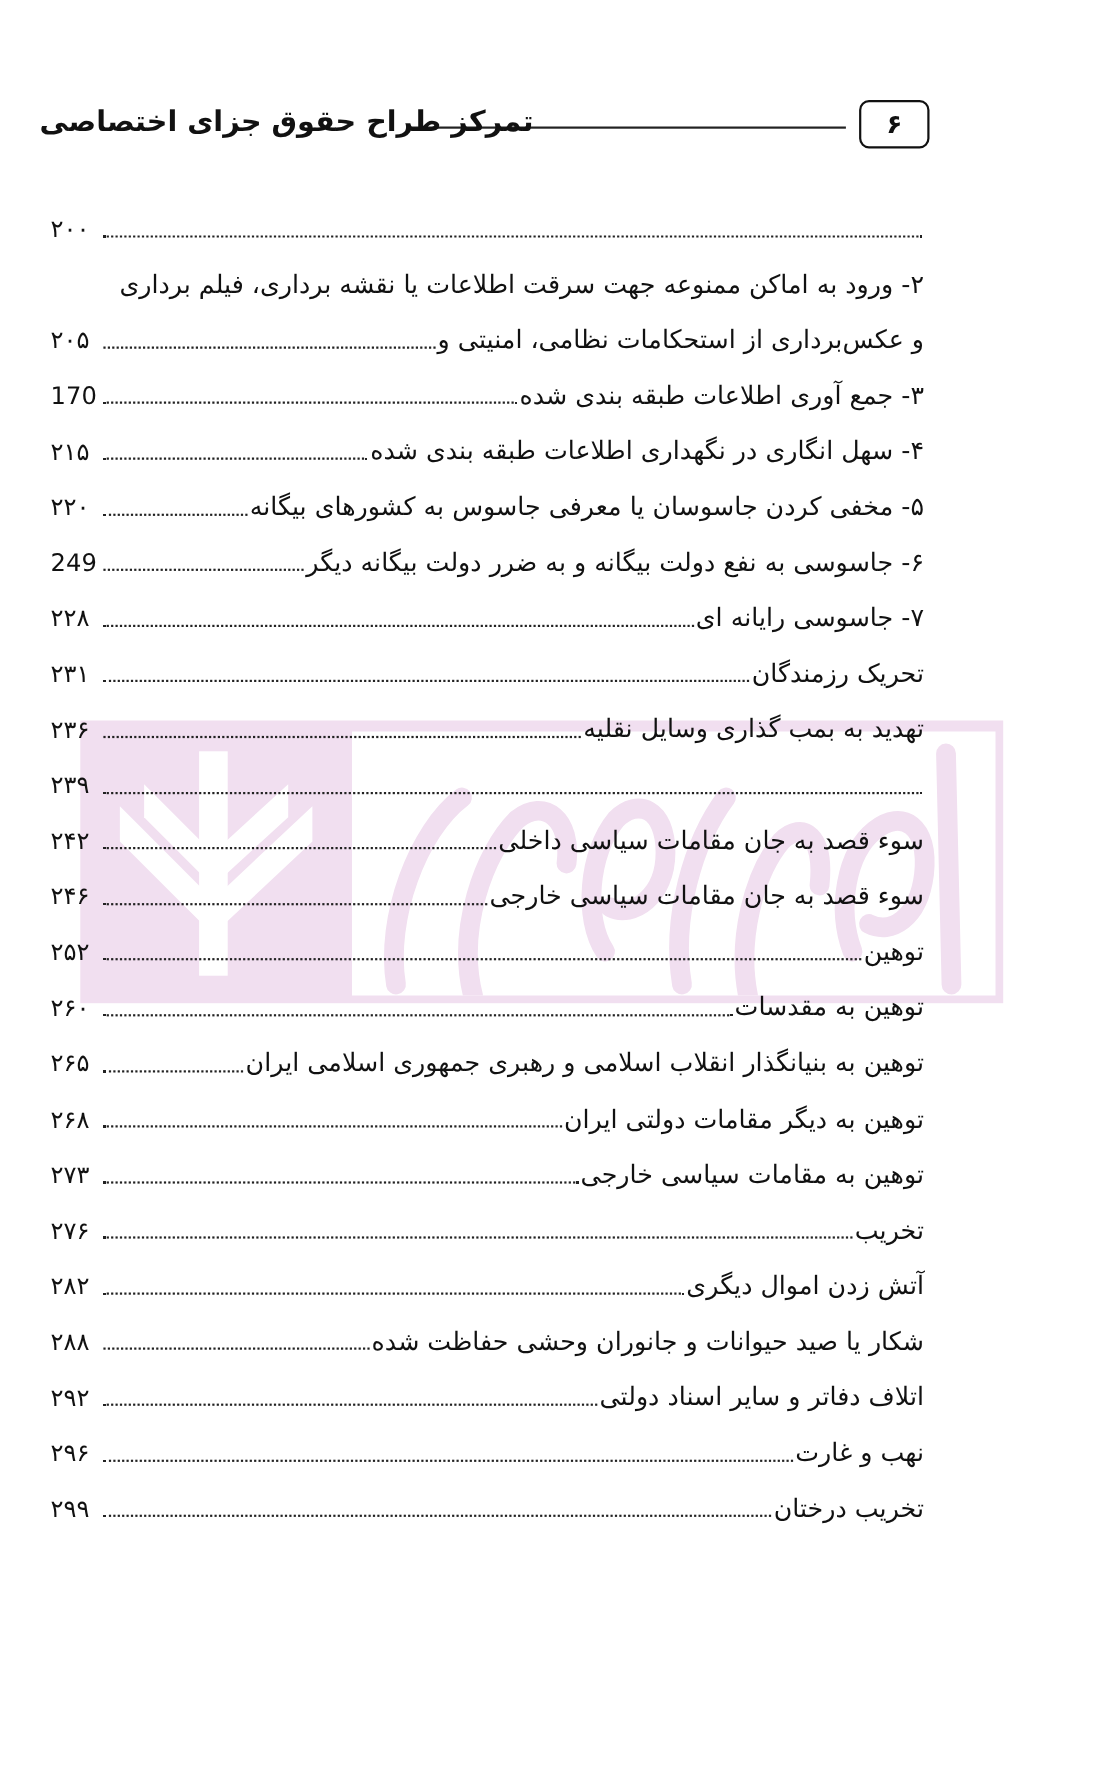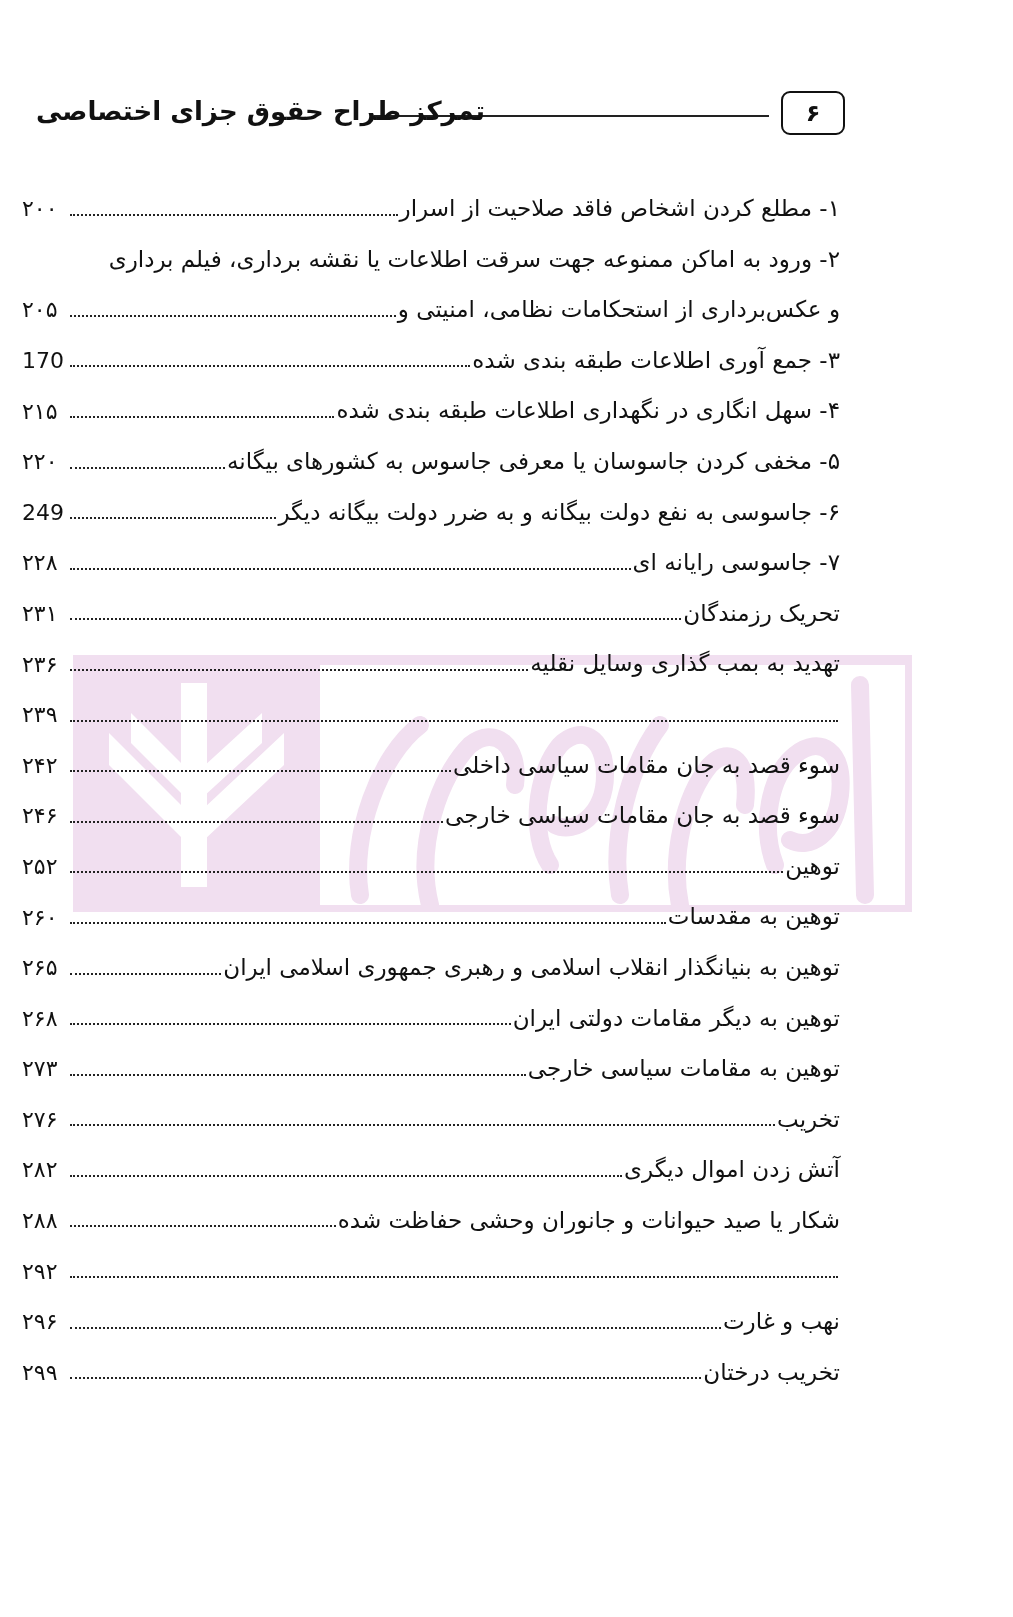--- a/index.html
+++ b/index.html
@@ -123,20 +123,21 @@
       margin: 0 2px 7px 2px;
       height: 0;
     }
     .toc-row .num {
       flex: 0 0 auto;
       white-space: nowrap;
       font-size: 22px;
       direction: rtl;
       text-align: left;
       min-width: 46px;
+      margin-left: 24px;
     }
     .toc-row.continuation .title {
       flex: 1 1 auto;
     }
   </style>
 </head>
 <body>
 
 <div class="page">
 
@@ -174,21 +175,20 @@
     <div class="page-num-box">
       <span>۶</span>
     </div>
     <div class="header-rule"></div>
     <div class="header-title">تمرکز طراح حقوق جزای اختصاصی</div>
   </div>
 
   <div class="toc">
 
     <div class="toc-row">
-      <span class="title">۱- مطلع کردن اشخاص فاقد صلاحیت از اسرار</span>
       <span class="leader"></span>
       <span class="num">۲۰۰</span>
     </div>
 
     <div class="toc-row continuation">
       <span class="title">۲- ورود به اماکن ممنوعه جهت سرقت اطلاعات یا نقشه برداری، فیلم برداری</span>
     </div>
 
     <div class="toc-row">
       <span class="title">و عکس‌برداری از استحکامات نظامی، امنیتی و</span>
@@ -297,20 +297,21 @@
       <span class="num">۲۸۲</span>
     </div>
 
     <div class="toc-row">
       <span class="title">شکار یا صید حیوانات و جانوران وحشی حفاظت شده</span>
       <span class="leader"></span>
       <span class="num">۲۸۸</span>
     </div>
 
     <div class="toc-row">
+      <span class="title">اتلاف دفاتر و سایر اسناد دولتی</span>
       <span class="leader"></span>
       <span class="num">۲۹۲</span>
     </div>
 
     <div class="toc-row">
       <span class="title">نهب و غارت</span>
       <span class="leader"></span>
       <span class="num">۲۹۶</span>
     </div>
 

